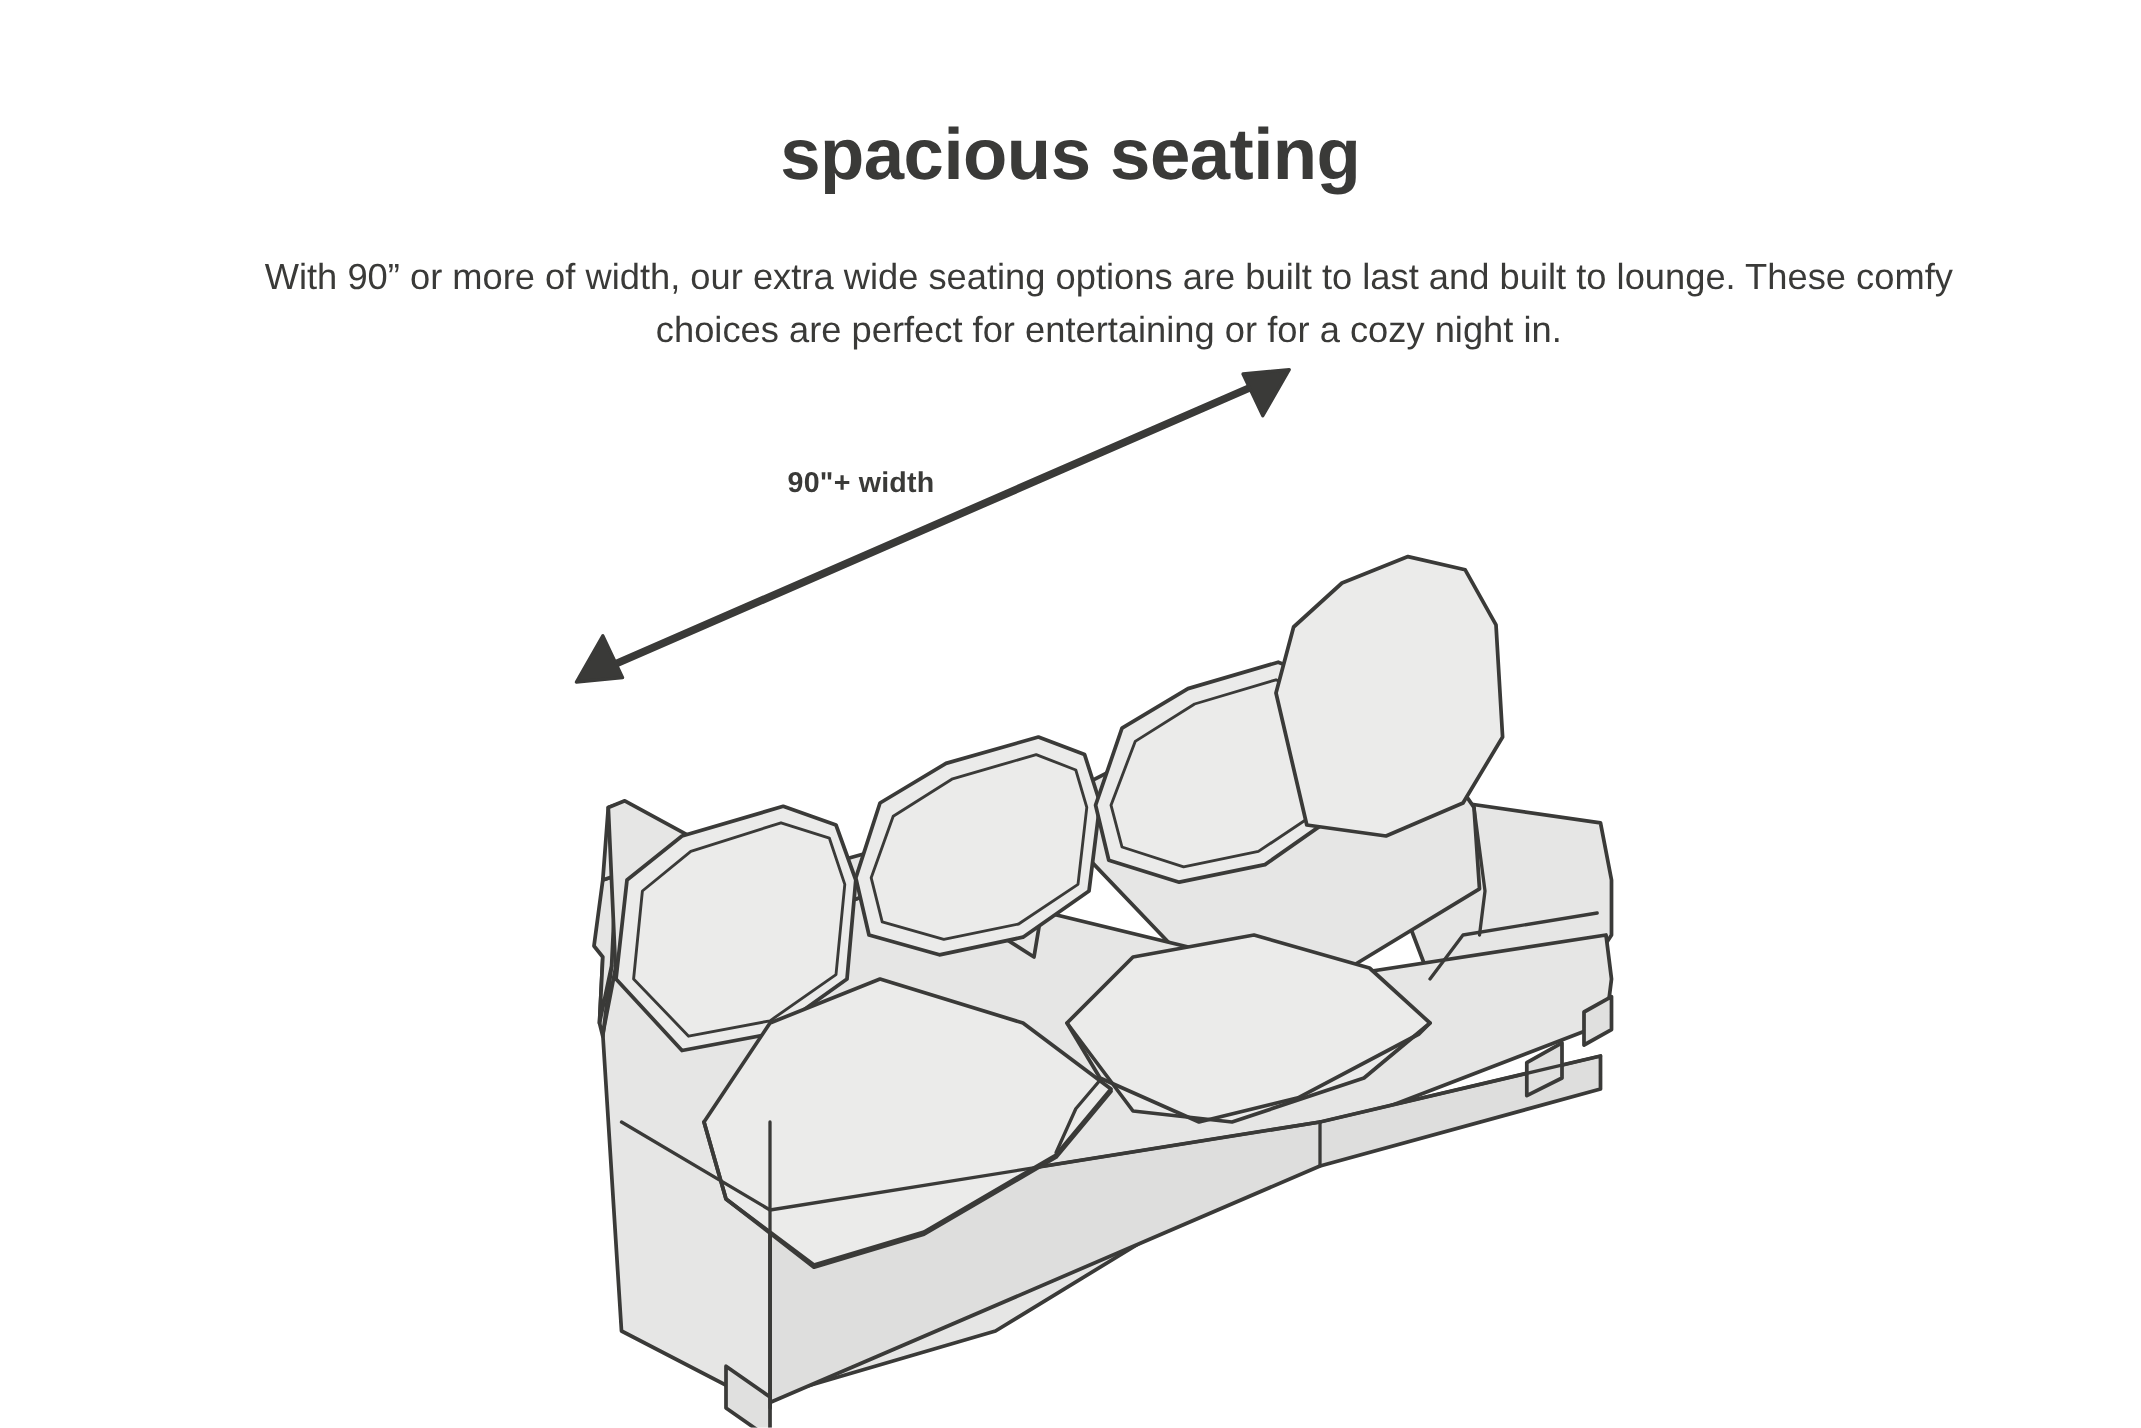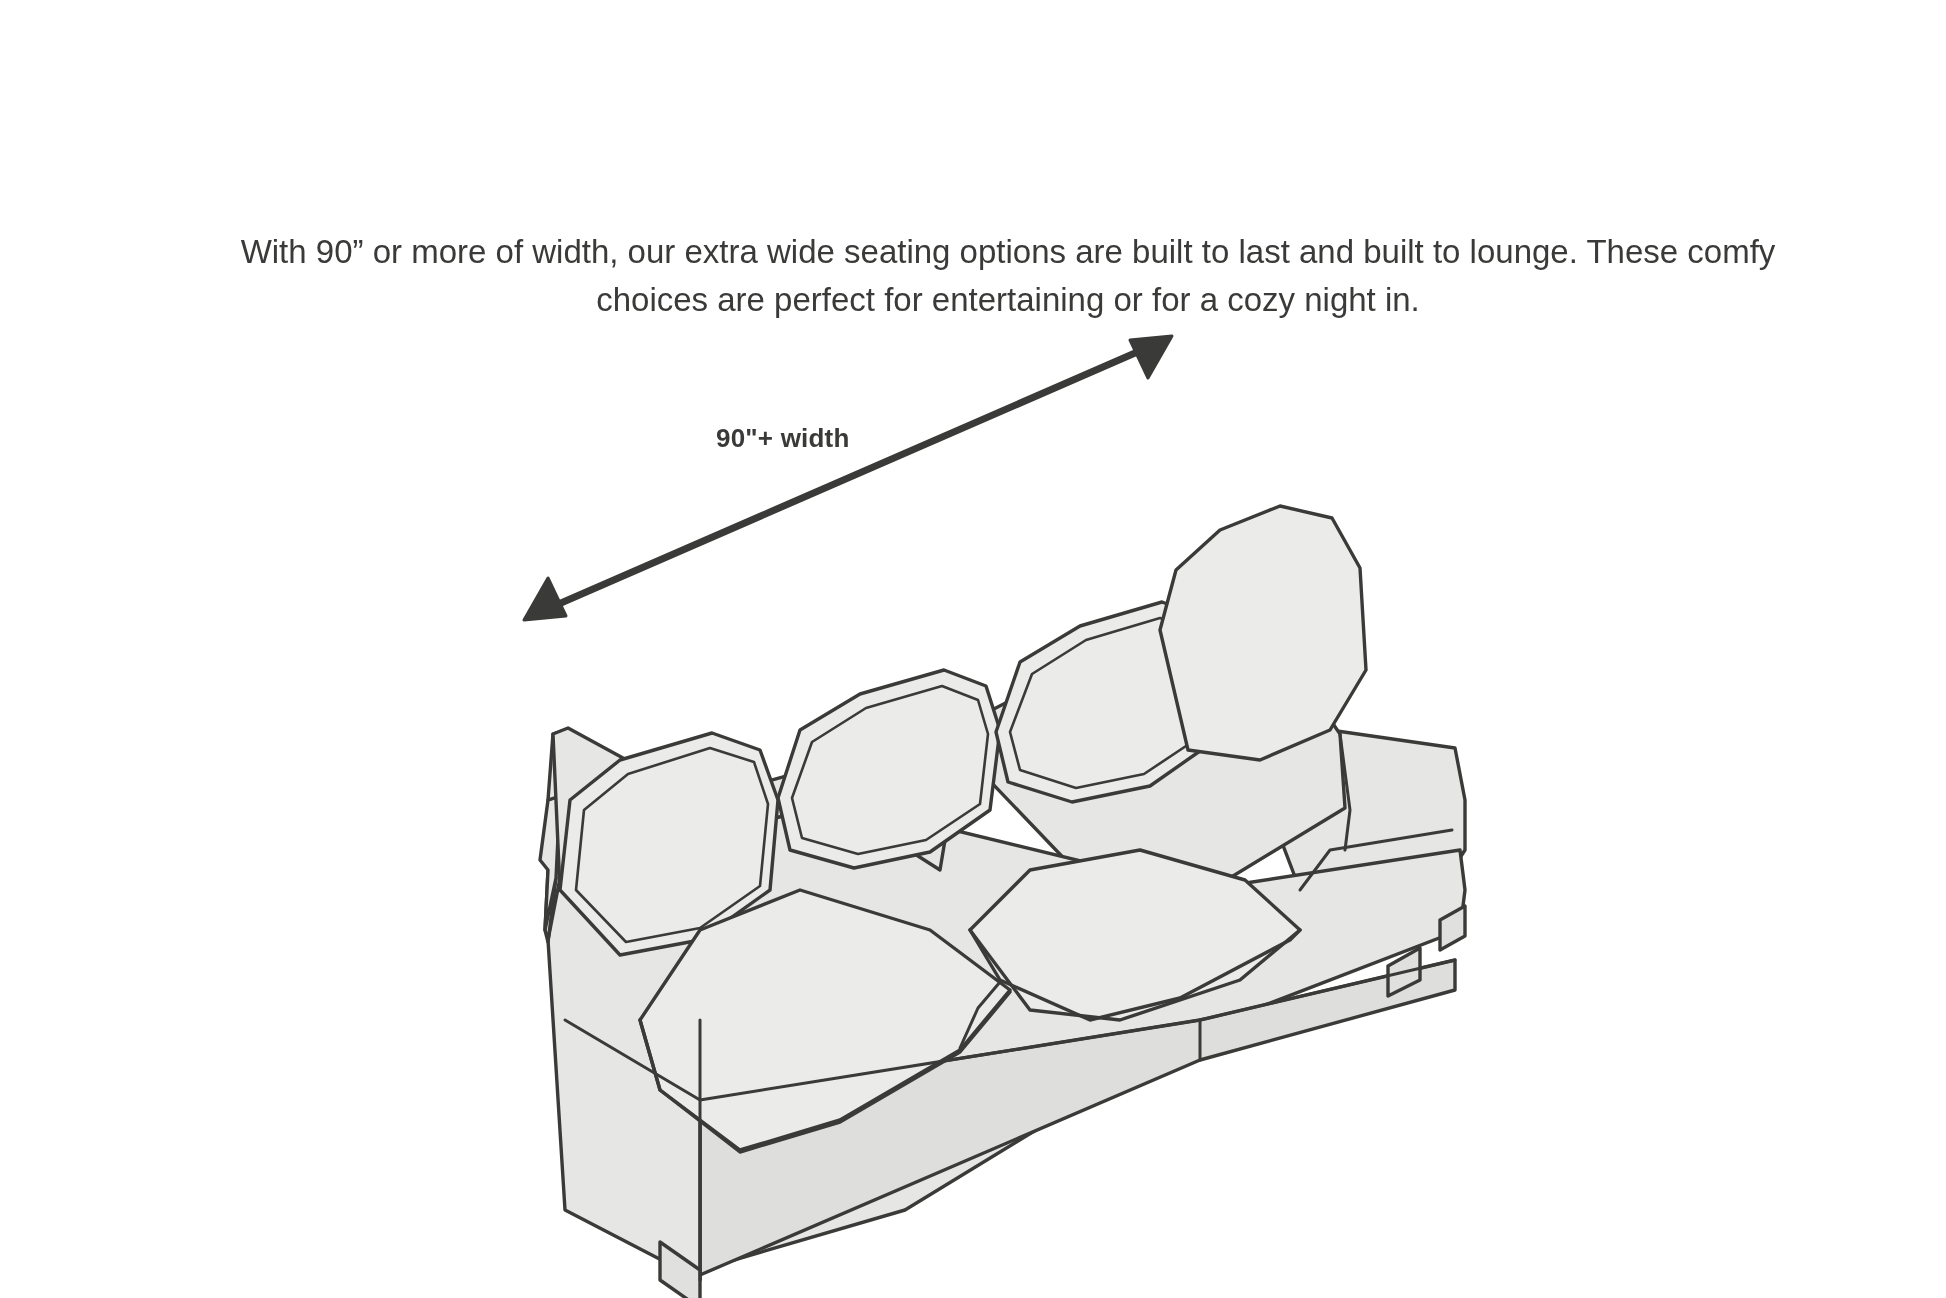--- a/index.html
+++ b/index.html
@@ -66,20 +66,21 @@
     font-weight: bold;
     color: #3a3a38;
     letter-spacing: 0.2px;
   }
 </style>
 </head>
 <body>
 
 <div class="page">
 
+  <div class="headline">spacious seating</div>
 
   <div class="subhead">With 90” or more of width, our extra wide seating options are built to last and built to lounge. These comfy choices are perfect for entertaining or for a cozy night in.</div>
 
   <div class="illustration">
     <svg viewBox="0 0 1946 968" xmlns="http://www.w3.org/2000/svg">
       <g fill="none" stroke="#3a3a38" stroke-width="3.4" stroke-linejoin="round" stroke-linecap="round">
 
         <g stroke-width="7">
           <line x1="538" y1="283" x2="1158" y2="13"></line>
         </g>

